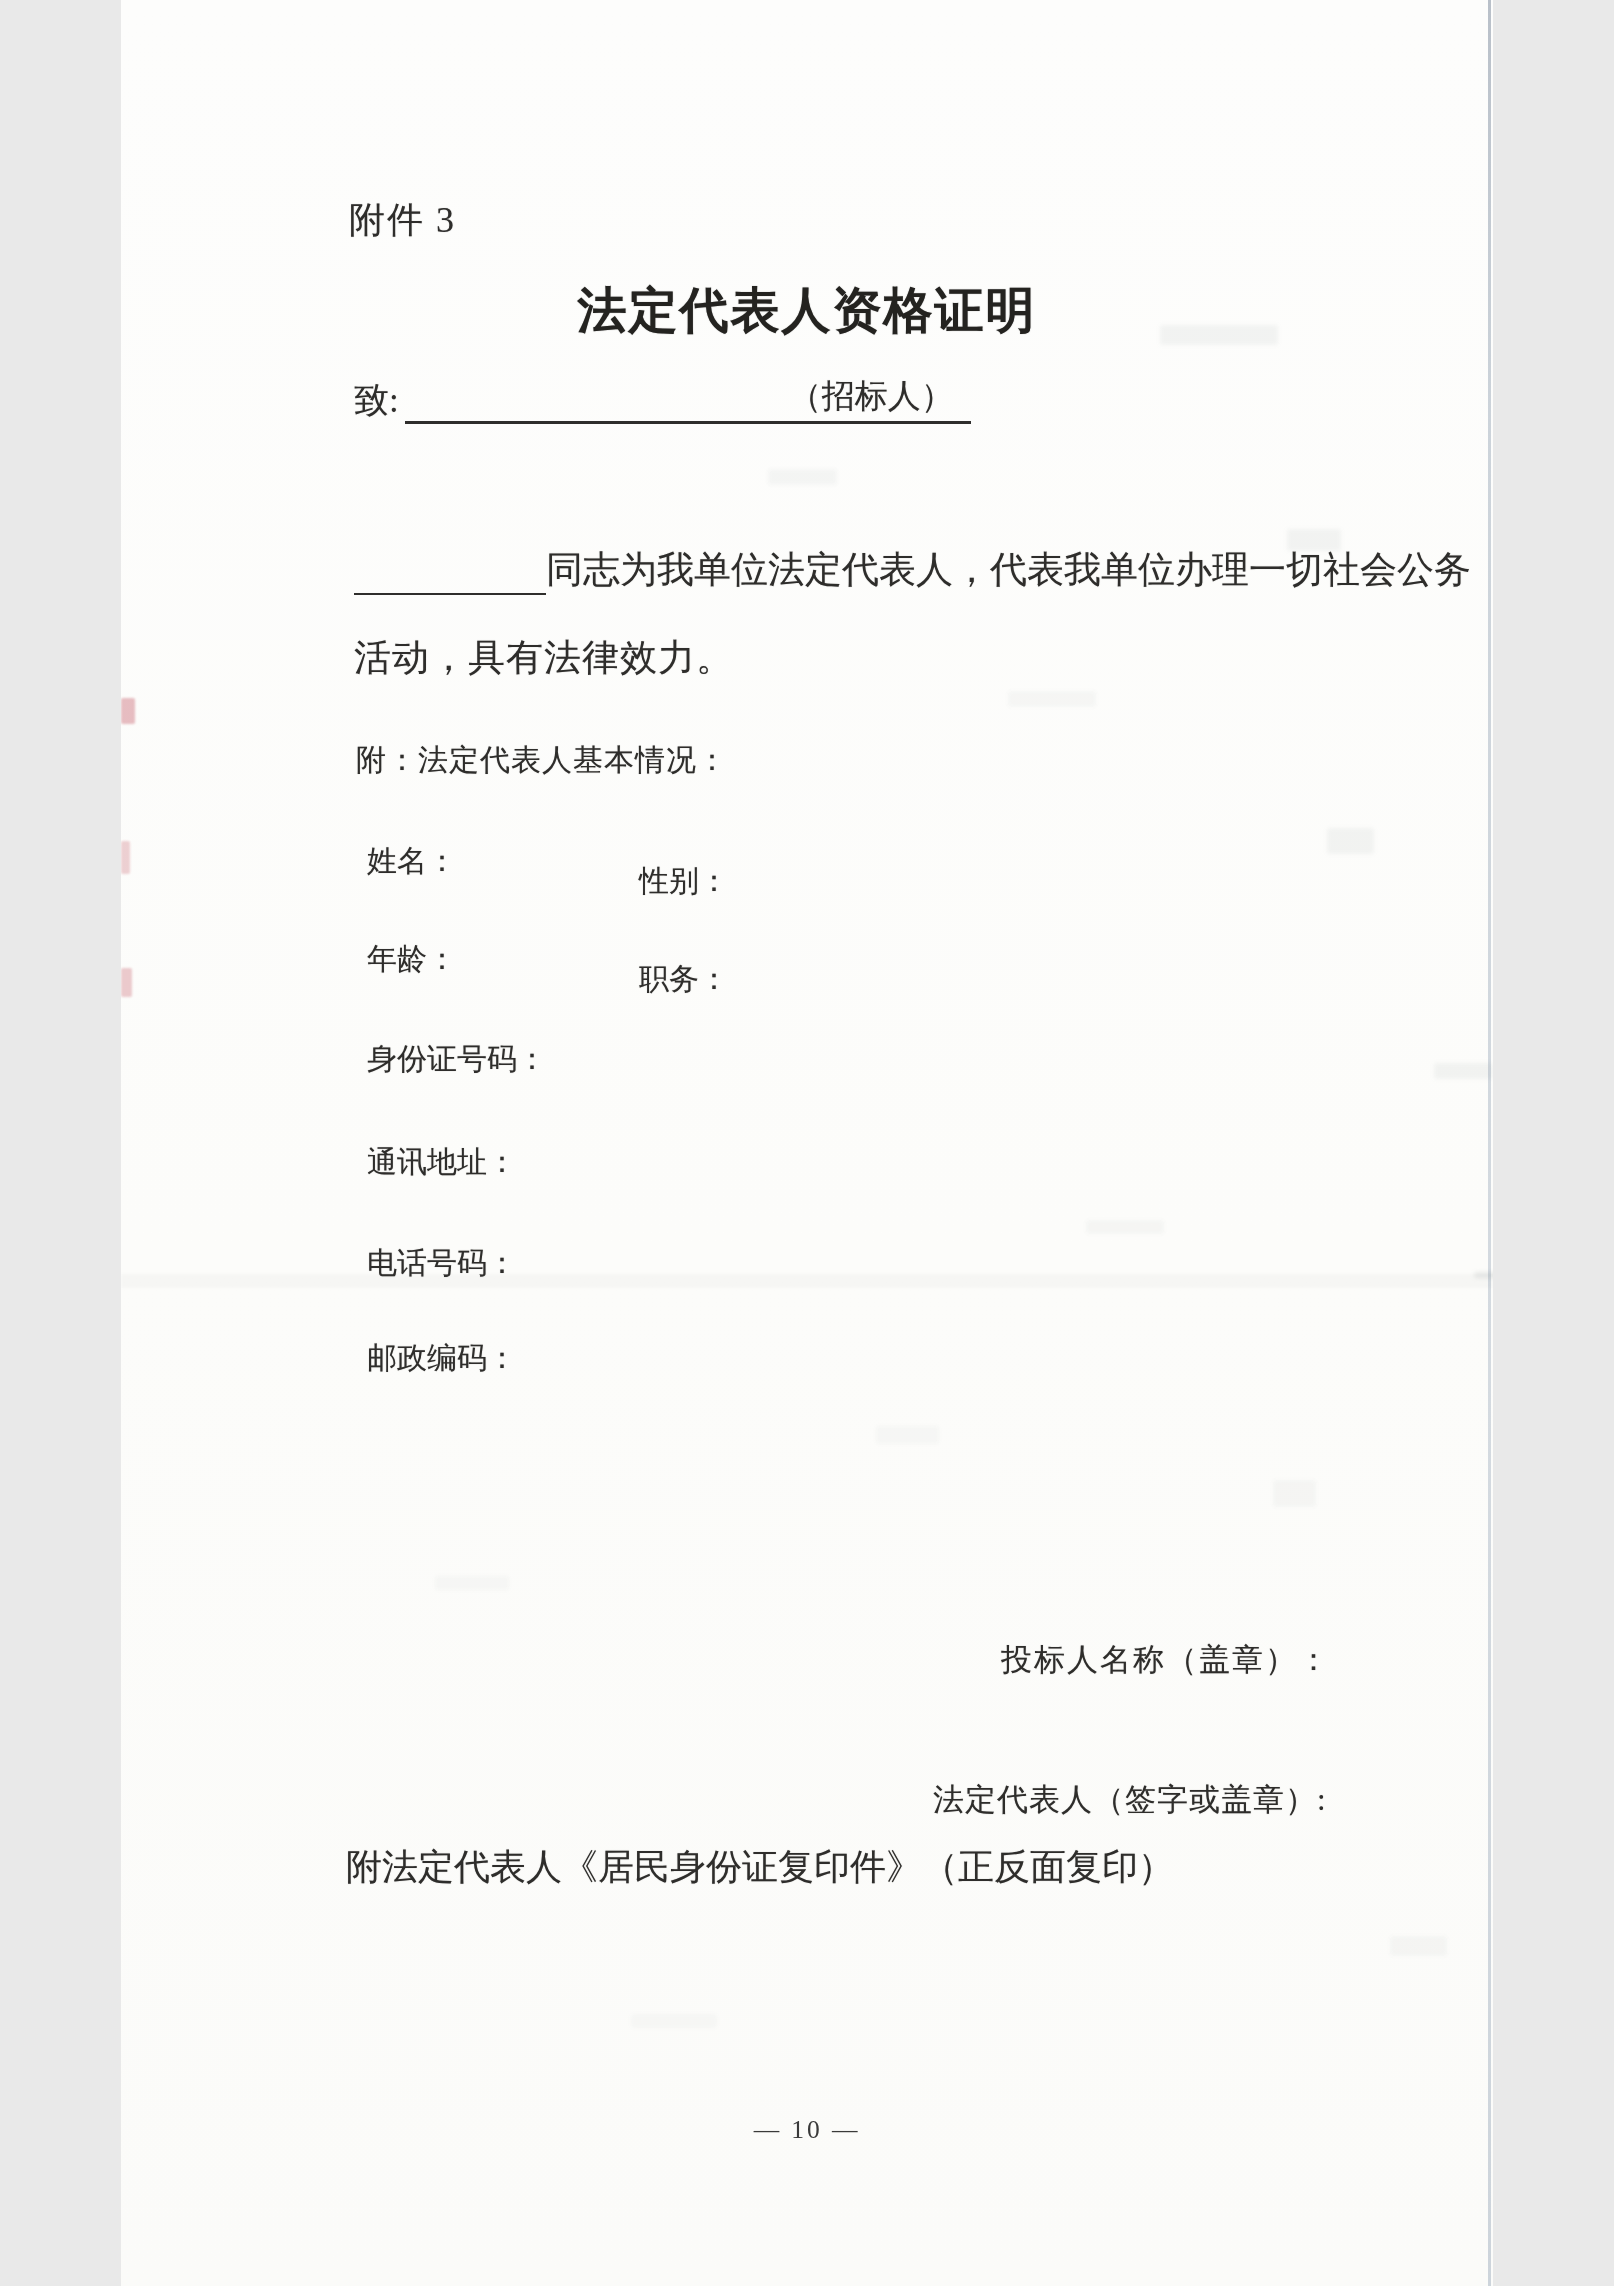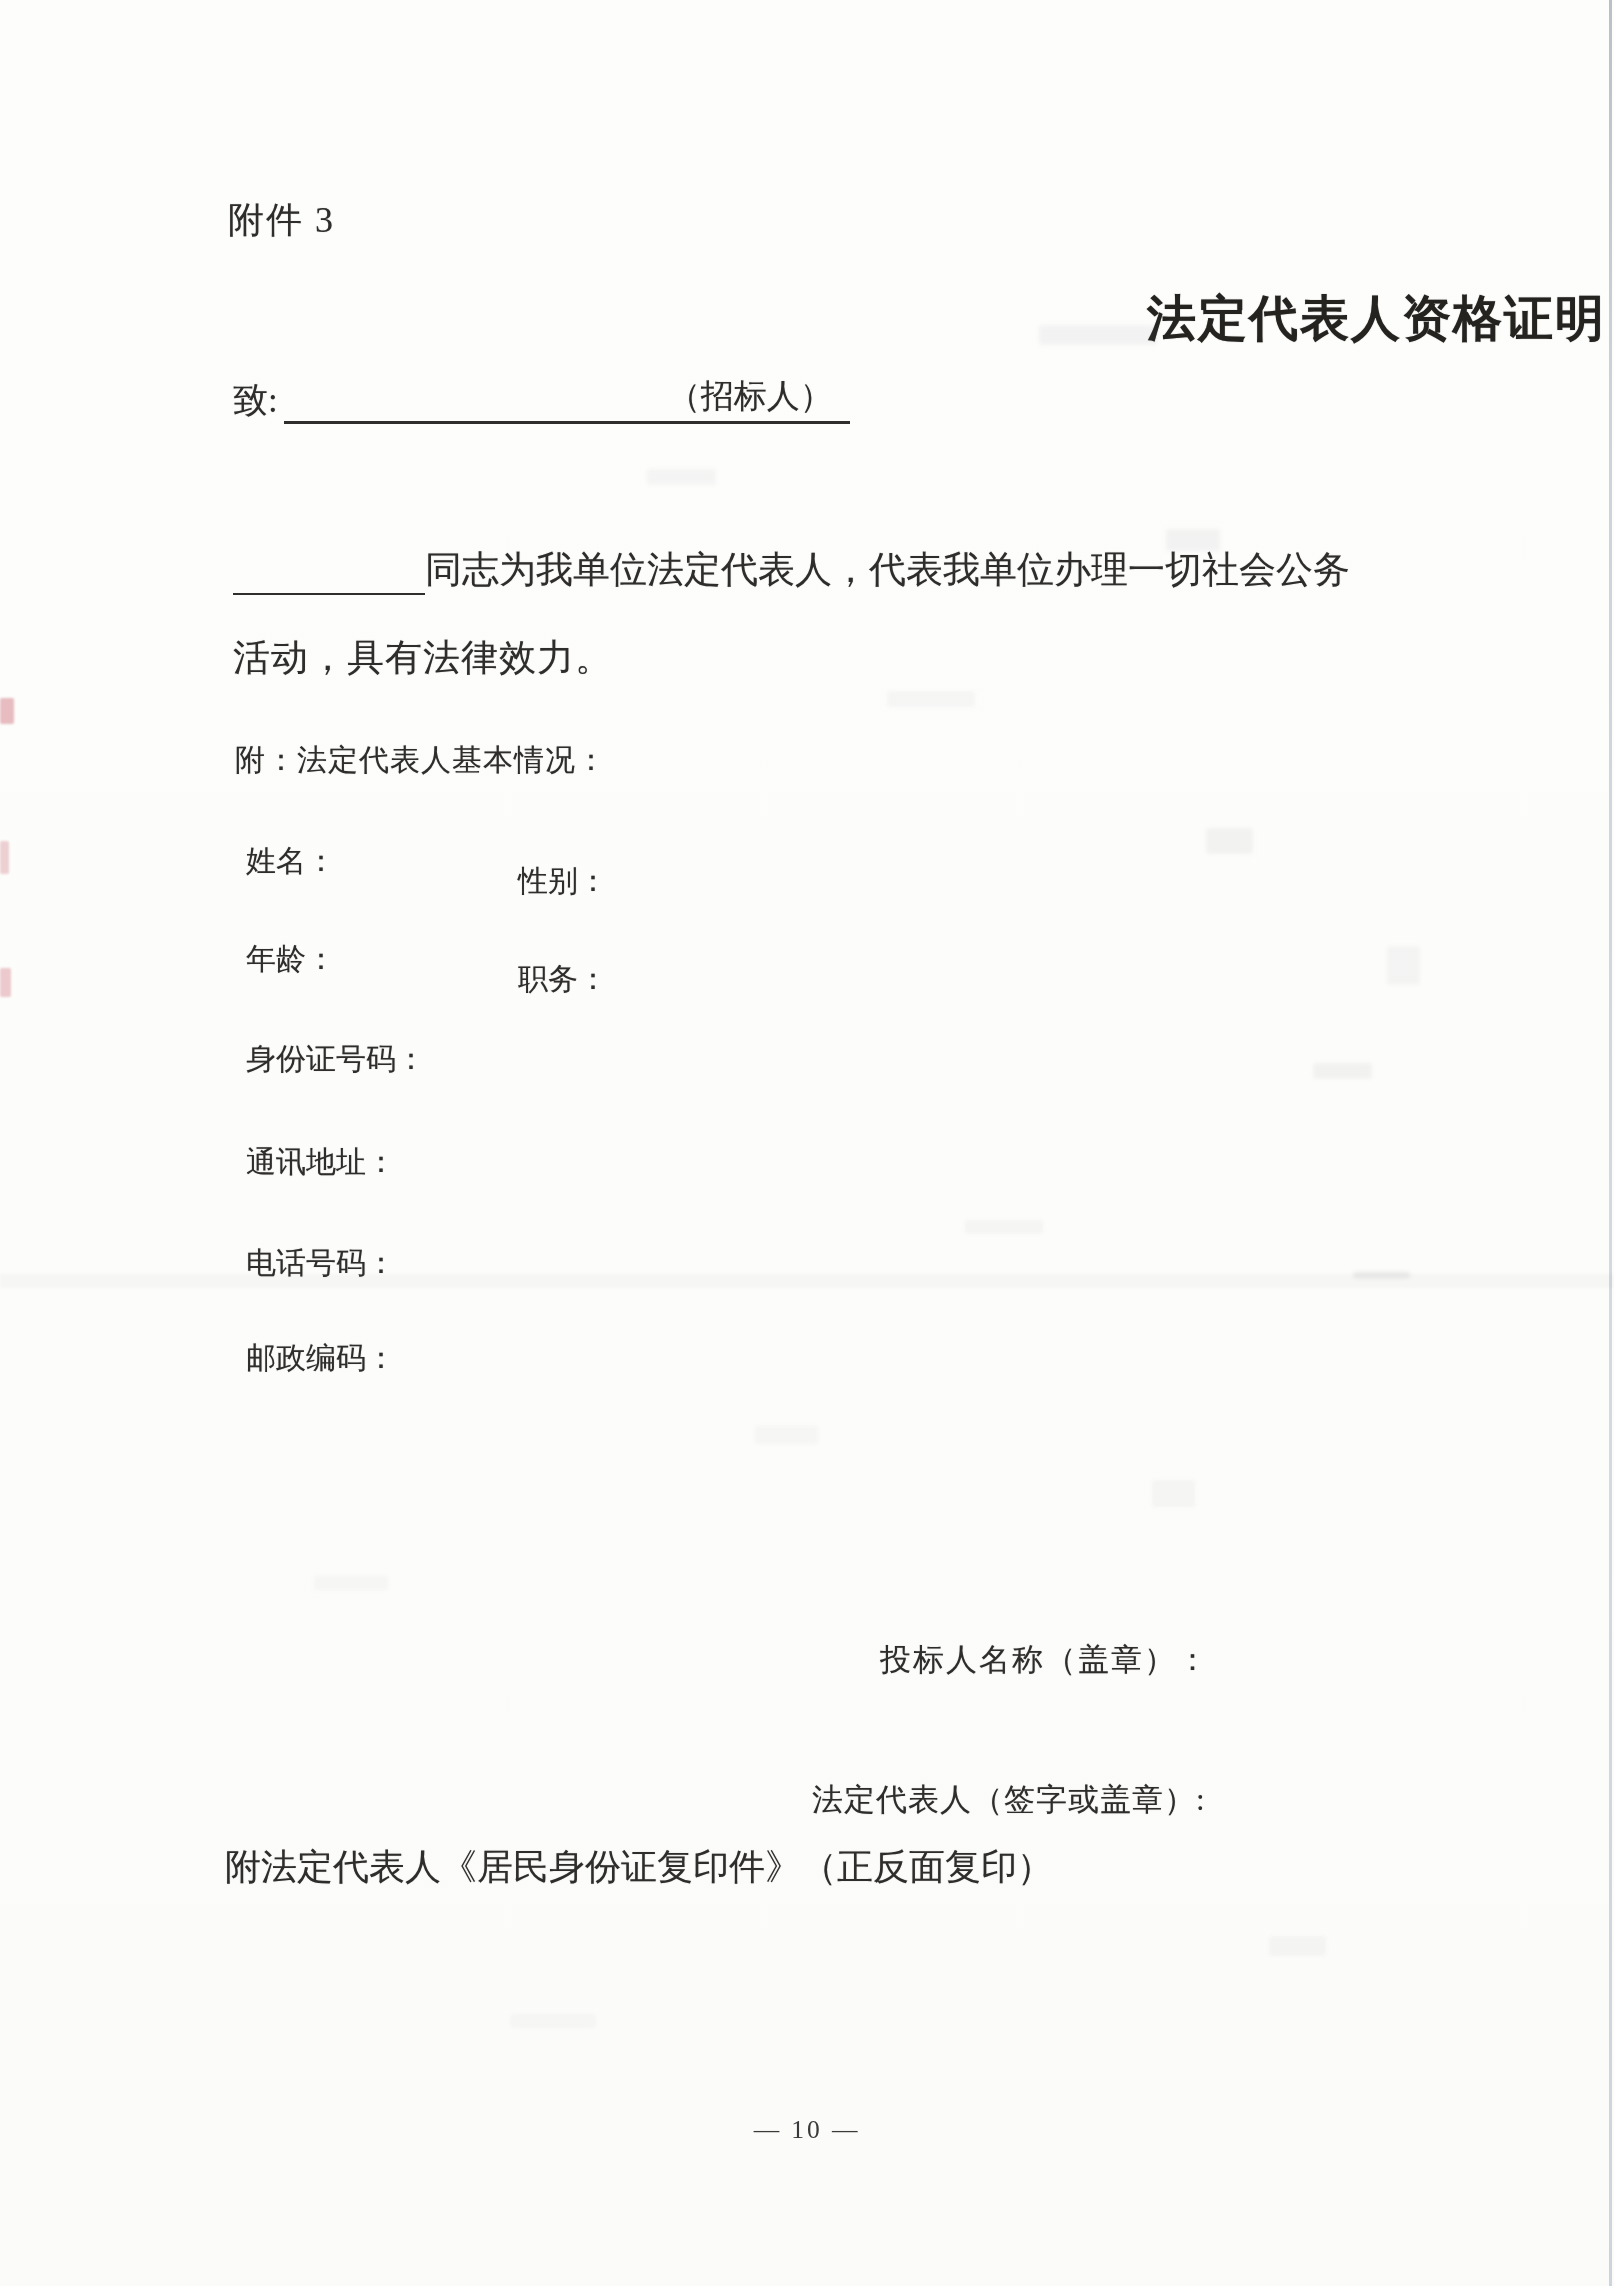--- a/index.html
+++ b/index.html
@@ -1,37 +1,37 @@
 <!DOCTYPE html>
 <html><head>
 <meta charset="utf-8">
 <style>
   html,body{margin:0;padding:0;background:#e9e9e9;}
   .page{
     position:relative;
-    width:1614px;height:2287px;
+    width:1372px;height:2287px;
     margin:0 auto;
     background:linear-gradient(180deg,#fdfdfc 0%,#fcfcfa 55%,#fbfbf9 100%);
     overflow:hidden;
     font-family:"Liberation Serif","DejaVu Serif",serif;
     color:#2e2d2b;
   }
   .txt{
     position:absolute;
     white-space:nowrap;
     color:#2e2d2b;
     text-shadow:0 0 1px rgba(46,45,43,0.38);
   }
   .attachment{left:228px;top:196px;font-size:36px;letter-spacing:2px;}
   .title{
-    left:0;right:0;top:278px;text-align:right;
+    left:0;right:0;top:278px;text-align:center;
     font-size:49px;font-weight:700;letter-spacing:2px;
     font-family:"Liberation Sans","DejaVu Sans",sans-serif;
     color:#242320;text-shadow:0 0 1px rgba(30,30,28,0.5);
-    margin:8px;position:absolute;white-space:nowrap;
+    margin:0;position:absolute;white-space:nowrap;
   }
   .zhi-line{left:233px;top:374px;font-size:35px;}
   .zhi-underline{
     display:inline-block;
     width:549px;
     border-bottom:3.9px solid #2f2e2c;
     text-align:right;
     padding:0 17.6px 2px 0;
     margin-left:5.9px;
     vertical-align:bottom;

